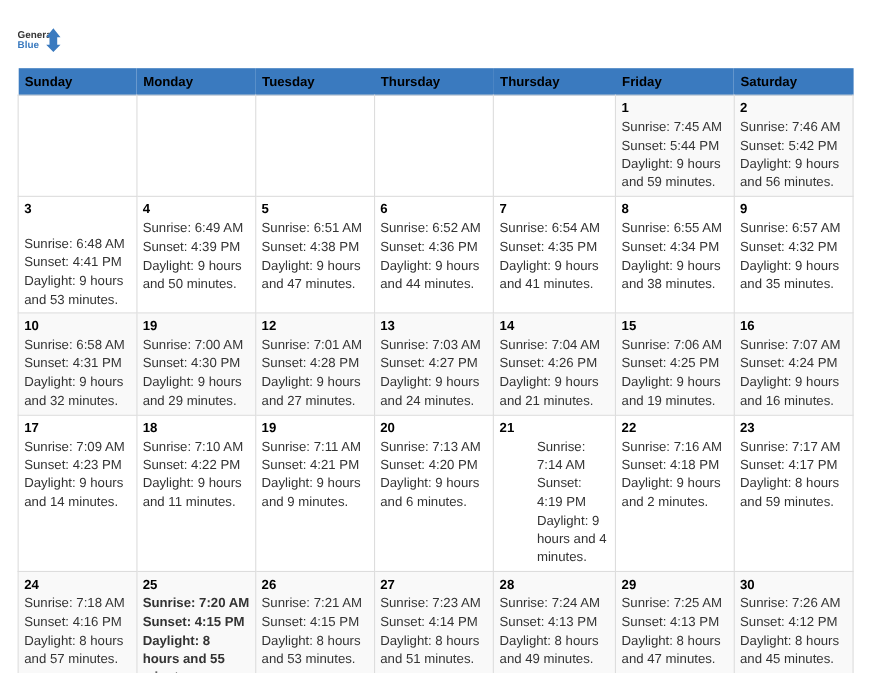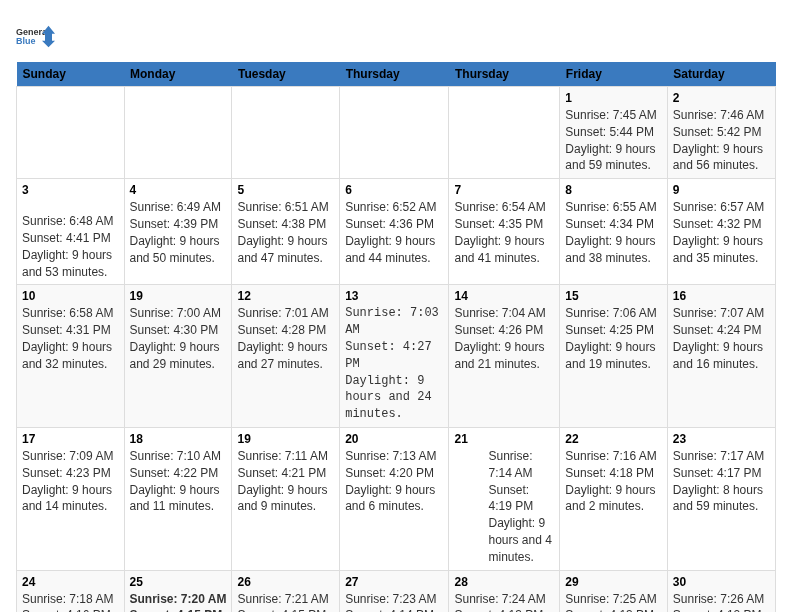--- a/index.html
+++ b/index.html
@@ -180,21 +180,21 @@
 Daylight: 9 hours and 29 minutes.</div>
         </td>
         <td>
           <span class="day-number">12</span>
           <div class="day-info" style="white-space: pre-line;">Sunrise: 7:01 AM
 Sunset: 4:28 PM
 Daylight: 9 hours and 27 minutes.</div>
         </td>
         <td>
           <span class="day-number">13</span>
-          <div class="day-info" style="white-space: pre-line; font-family: Liberation Mono, monospace;">Sunrise: 7:03 AM
+          <div class="day-info" style="white-space: pre-line;">Sunrise: 7:03 AM
 Sunset: 4:27 PM
 Daylight: 9 hours and 24 minutes.</div>
         </td>
         <td>
           <span class="day-number">14</span>
           <div class="day-info" style="white-space: pre-line;">Sunrise: 7:04 AM
 Sunset: 4:26 PM
 Daylight: 9 hours and 21 minutes.</div>
         </td>
         <td>

